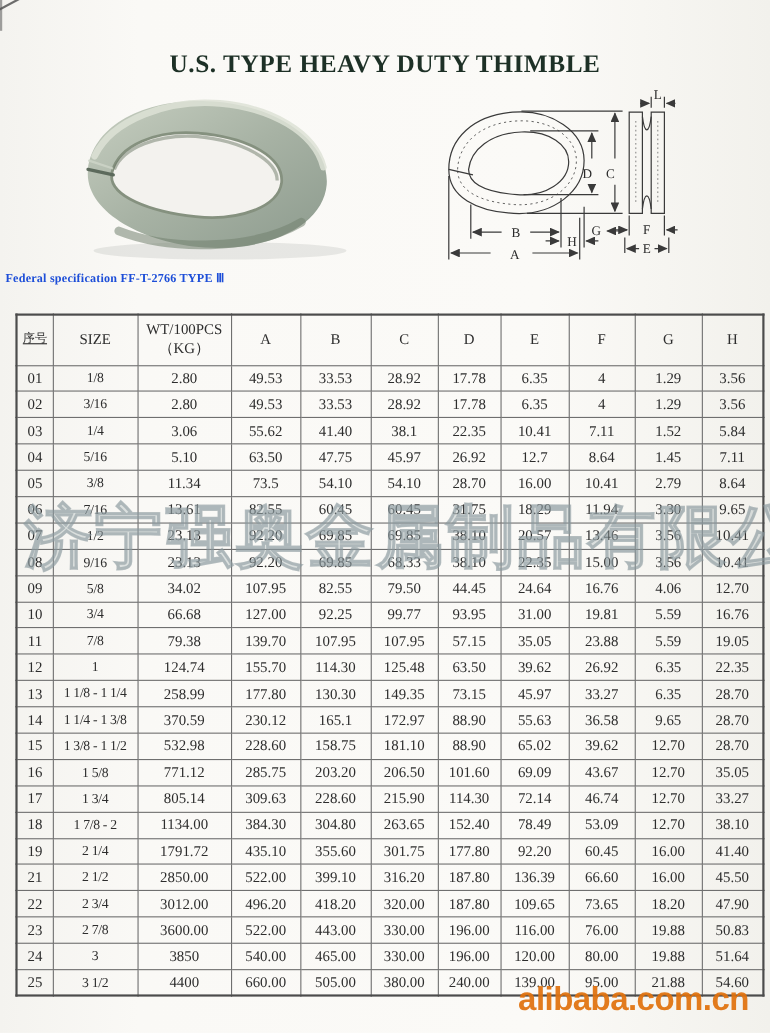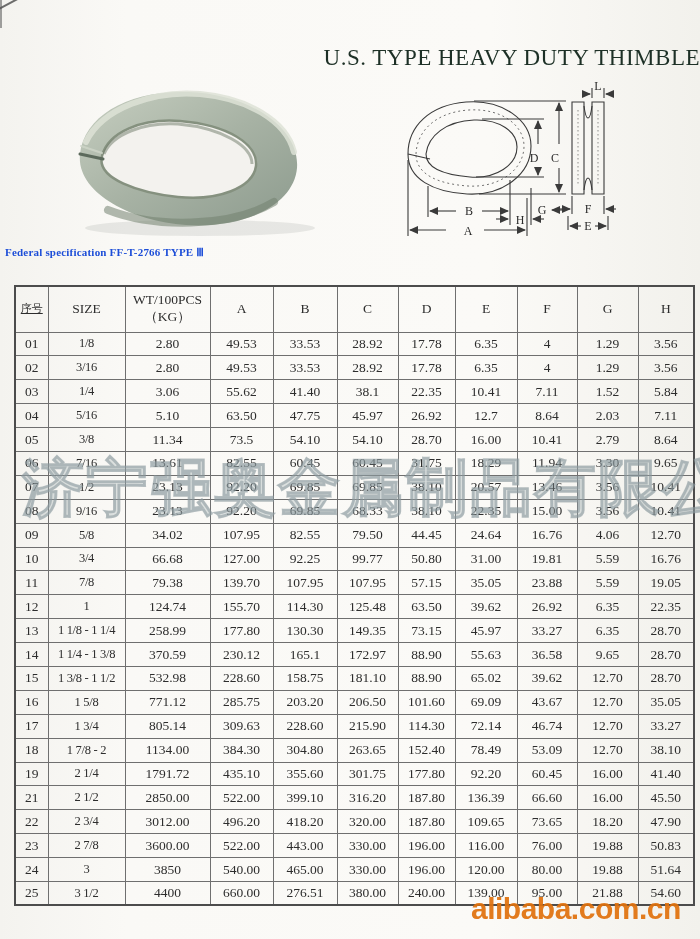--- a/index.html
+++ b/index.html
@@ -7,22 +7,22 @@
   body {
     position:relative;
     font-family:"Liberation Serif", serif;
     background:linear-gradient(to right,#f4f3ef 0%, #faf9f6 18%, #fbfaf7 70%, #f2f1ec 100%);
     overflow:hidden;
   }
   .artifact-diag { position:absolute; top:10px; left:-5px; width:34px; height:2px;
     background:#4a4a4a; transform:rotate(-28deg); transform-origin:left center; opacity:.8; }
   .artifact-edge { position:absolute; top:0; left:0; width:2px; height:28px; background:#555; opacity:.55; }
 
-  .page-title { position:absolute; top:45px; left:0; width:100%; text-align:right;
-    font-size:23px; font-weight:normal; color:#1d3026; letter-spacing:.5px; }
+  .page-title { position:absolute; top:45px; left:0; width:100%; text-align:center;
+    font-size:23px; font-weight:bold; color:#1d3026; letter-spacing:.5px; }
 
   .spec-line { position:absolute; top:246px; left:5px; font-size:11px; font-weight:bold;
     color:#1d4ed8; letter-spacing:.2px; }
 
   .photo-wrap { position:absolute; top:76px; left:50px; width:312px; height:166px; }
   .diagram-wrap { position:absolute; top:80px; left:384px; width:312px; height:174px; }
 
   table.spec { position:absolute; top:285px; left:14px; width:679px;
     border-collapse:collapse; table-layout:fixed;
     font-size:13.5px; color:#2d2d2d; border:2px solid #4c4c4c; }
@@ -222,21 +222,21 @@
       <tr>
         <td>04</td>
         <td class="size-col">5/16</td>
         <td>5.10</td>
         <td>63.50</td>
         <td>47.75</td>
         <td>45.97</td>
         <td>26.92</td>
         <td>12.7</td>
         <td>8.64</td>
-        <td>2.03</td>
+        <td>1.45</td>
         <td>7.11</td>
       </tr>
       <tr>
         <td>05</td>
         <td class="size-col">3/8</td>
         <td>11.34</td>
         <td>73.5</td>
         <td>54.10</td>
         <td>54.10</td>
         <td>28.70</td>
@@ -297,21 +297,21 @@
         <td>4.06</td>
         <td>12.70</td>
       </tr>
       <tr>
         <td>10</td>
         <td class="size-col">3/4</td>
         <td>66.68</td>
         <td>127.00</td>
         <td>92.25</td>
         <td>99.77</td>
-        <td>50.80</td>
+        <td>93.95</td>
         <td>31.00</td>
         <td>19.81</td>
         <td>5.59</td>
         <td>16.76</td>
       </tr>
       <tr>
         <td>11</td>
         <td class="size-col">7/8</td>
         <td>79.38</td>
         <td>139.70</td>
@@ -477,21 +477,21 @@
         <td>120.00</td>
         <td>80.00</td>
         <td>19.88</td>
         <td>51.64</td>
       </tr>
       <tr>
         <td>25</td>
         <td class="size-col">3 1/2</td>
         <td>4400</td>
         <td>660.00</td>
-        <td>276.51</td>
+        <td>505.00</td>
         <td>380.00</td>
         <td>240.00</td>
         <td>139.00</td>
         <td>95.00</td>
         <td>21.88</td>
         <td>54.60</td>
       </tr>
     </tbody>
 </table>
 

